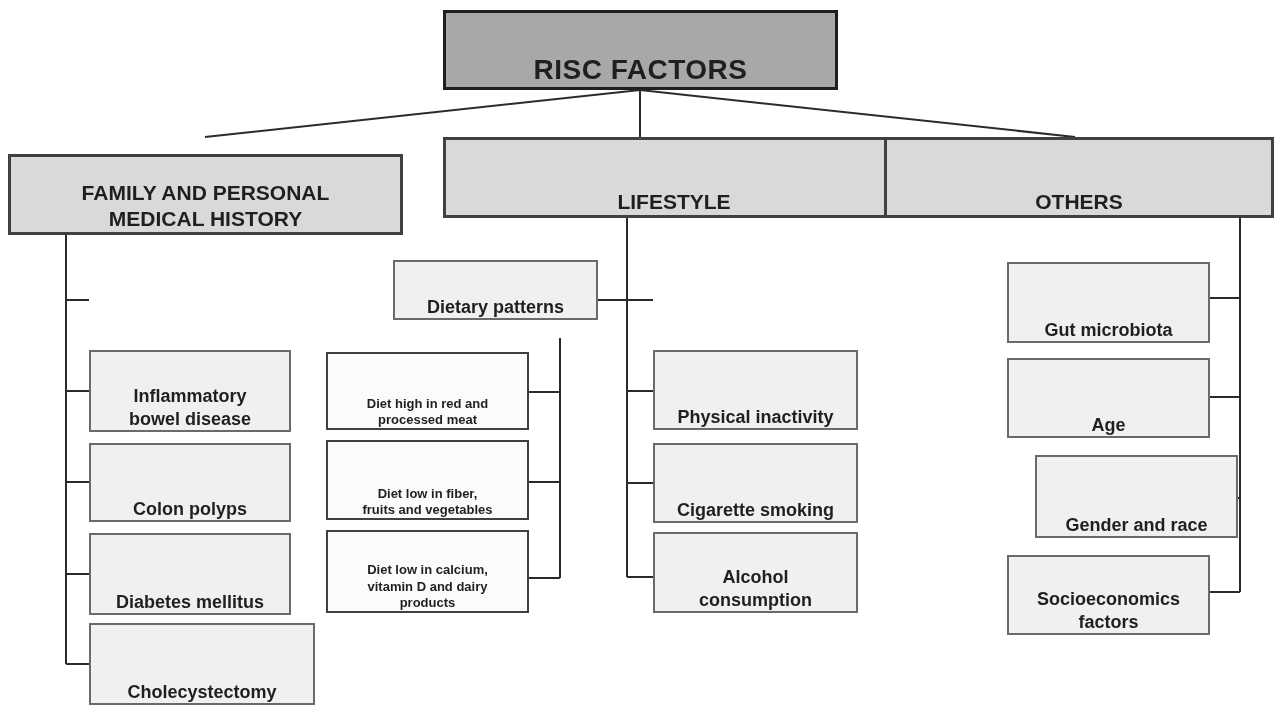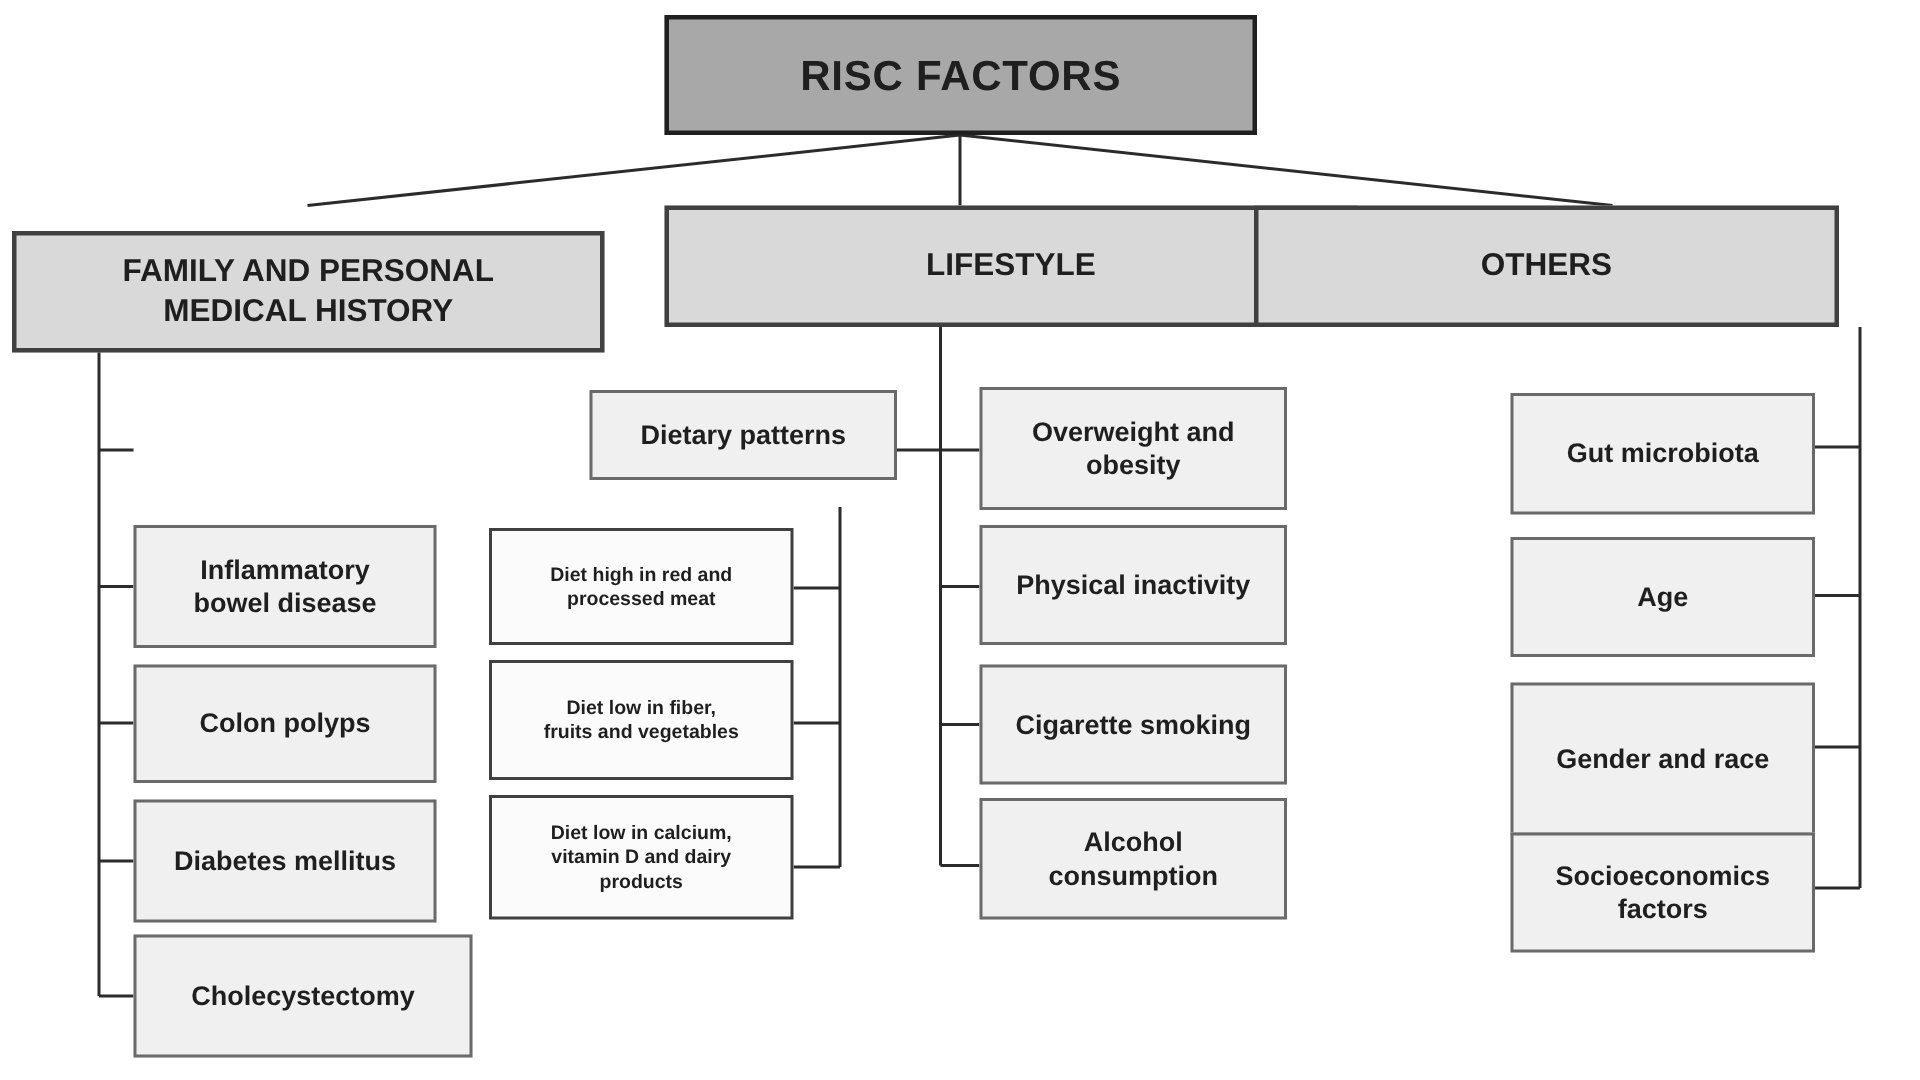--- a/index.html
+++ b/index.html
@@ -19,21 +19,21 @@
     width:1280px;height:720px;
     background:#ffffff;
     font-family:"Liberation Sans", sans-serif;
     overflow:hidden;
   }
   .wires{position:absolute;left:0;top:0;z-index:0;}
   .node{
     position:absolute;
     z-index:1;
     display:flex;
-    align-items:center;
+    align-items:flex-end;
     justify-content:center;
     text-align:center;
     box-sizing:border-box;
     color:var(--c-text);
     font-weight:bold;
   }
   .box-label{white-space:pre-line;line-height:1.25;}
   .tier-root{
     background:var(--c-root-fill);
     border:3px solid var(--c-border-dark);
@@ -109,21 +109,21 @@
     <span class="box-label">RISC FACTORS</span>
   </div>
 
   <div class="node tier-header" style="left:8px;top:154px;width:395px;height:81px">
     <span class="box-label">FAMILY AND PERSONAL
 MEDICAL HISTORY</span>
   </div>
   <div class="node tier-header" style="left:443px;top:137px;width:462px;height:81px">
     <span class="box-label">LIFESTYLE</span>
   </div>
-  <div class="node tier-header" style="left:836px;top:137px;width:390px;height:81px">
+  <div class="node tier-header" style="left:884px;top:137px;width:390px;height:81px">
     <span class="box-label">OTHERS</span>
   </div>
 
   <div class="node tier-child" style="left:89px;top:350px;width:202px;height:82px">
     <span class="box-label">Inflammatory
 bowel disease</span>
   </div>
   <div class="node tier-child" style="left:89px;top:443px;width:202px;height:79px">
     <span class="box-label">Colon polyps</span>
   </div>
@@ -144,42 +144,38 @@
   <div class="node tier-subchild" style="left:326px;top:440px;width:203px;height:80px">
     <span class="box-label">Diet low in fiber,
 fruits and vegetables</span>
   </div>
   <div class="node tier-subchild" style="left:326px;top:530px;width:203px;height:83px">
     <span class="box-label">Diet low in calcium,
 vitamin D and dairy
 products</span>
   </div>
 
-  <div class="node tier-child" style="left:653px;top:258px;width:205px;height:82px">
-    <span class="box-label">Overweight and
-obesity</span>
-  </div>
   <div class="node tier-child" style="left:653px;top:350px;width:205px;height:80px">
     <span class="box-label">Physical inactivity</span>
   </div>
   <div class="node tier-child" style="left:653px;top:443px;width:205px;height:80px">
     <span class="box-label">Cigarette smoking</span>
   </div>
   <div class="node tier-child" style="left:653px;top:532px;width:205px;height:81px">
     <span class="box-label">Alcohol
 consumption</span>
   </div>
 
   <div class="node tier-child" style="left:1007px;top:358px;width:203px;height:80px">
     <span class="box-label">Age</span>
   </div>
   <div class="node tier-child" style="left:1007px;top:262px;width:203px;height:81px">
     <span class="box-label">Gut microbiota</span>
   </div>
-  <div class="node tier-child" style="left:1007px;top:455px;width:203px;height:102px">
+  <div class="node tier-child" style="left:1035px;top:455px;width:203px;height:83px">
     <span class="box-label">Gender and race</span>
   </div>
   <div class="node tier-child" style="left:1007px;top:555px;width:203px;height:80px">
     <span class="box-label">Socioeconomics
 factors</span>
   </div>
 
 </div>
 
 </body></html>

